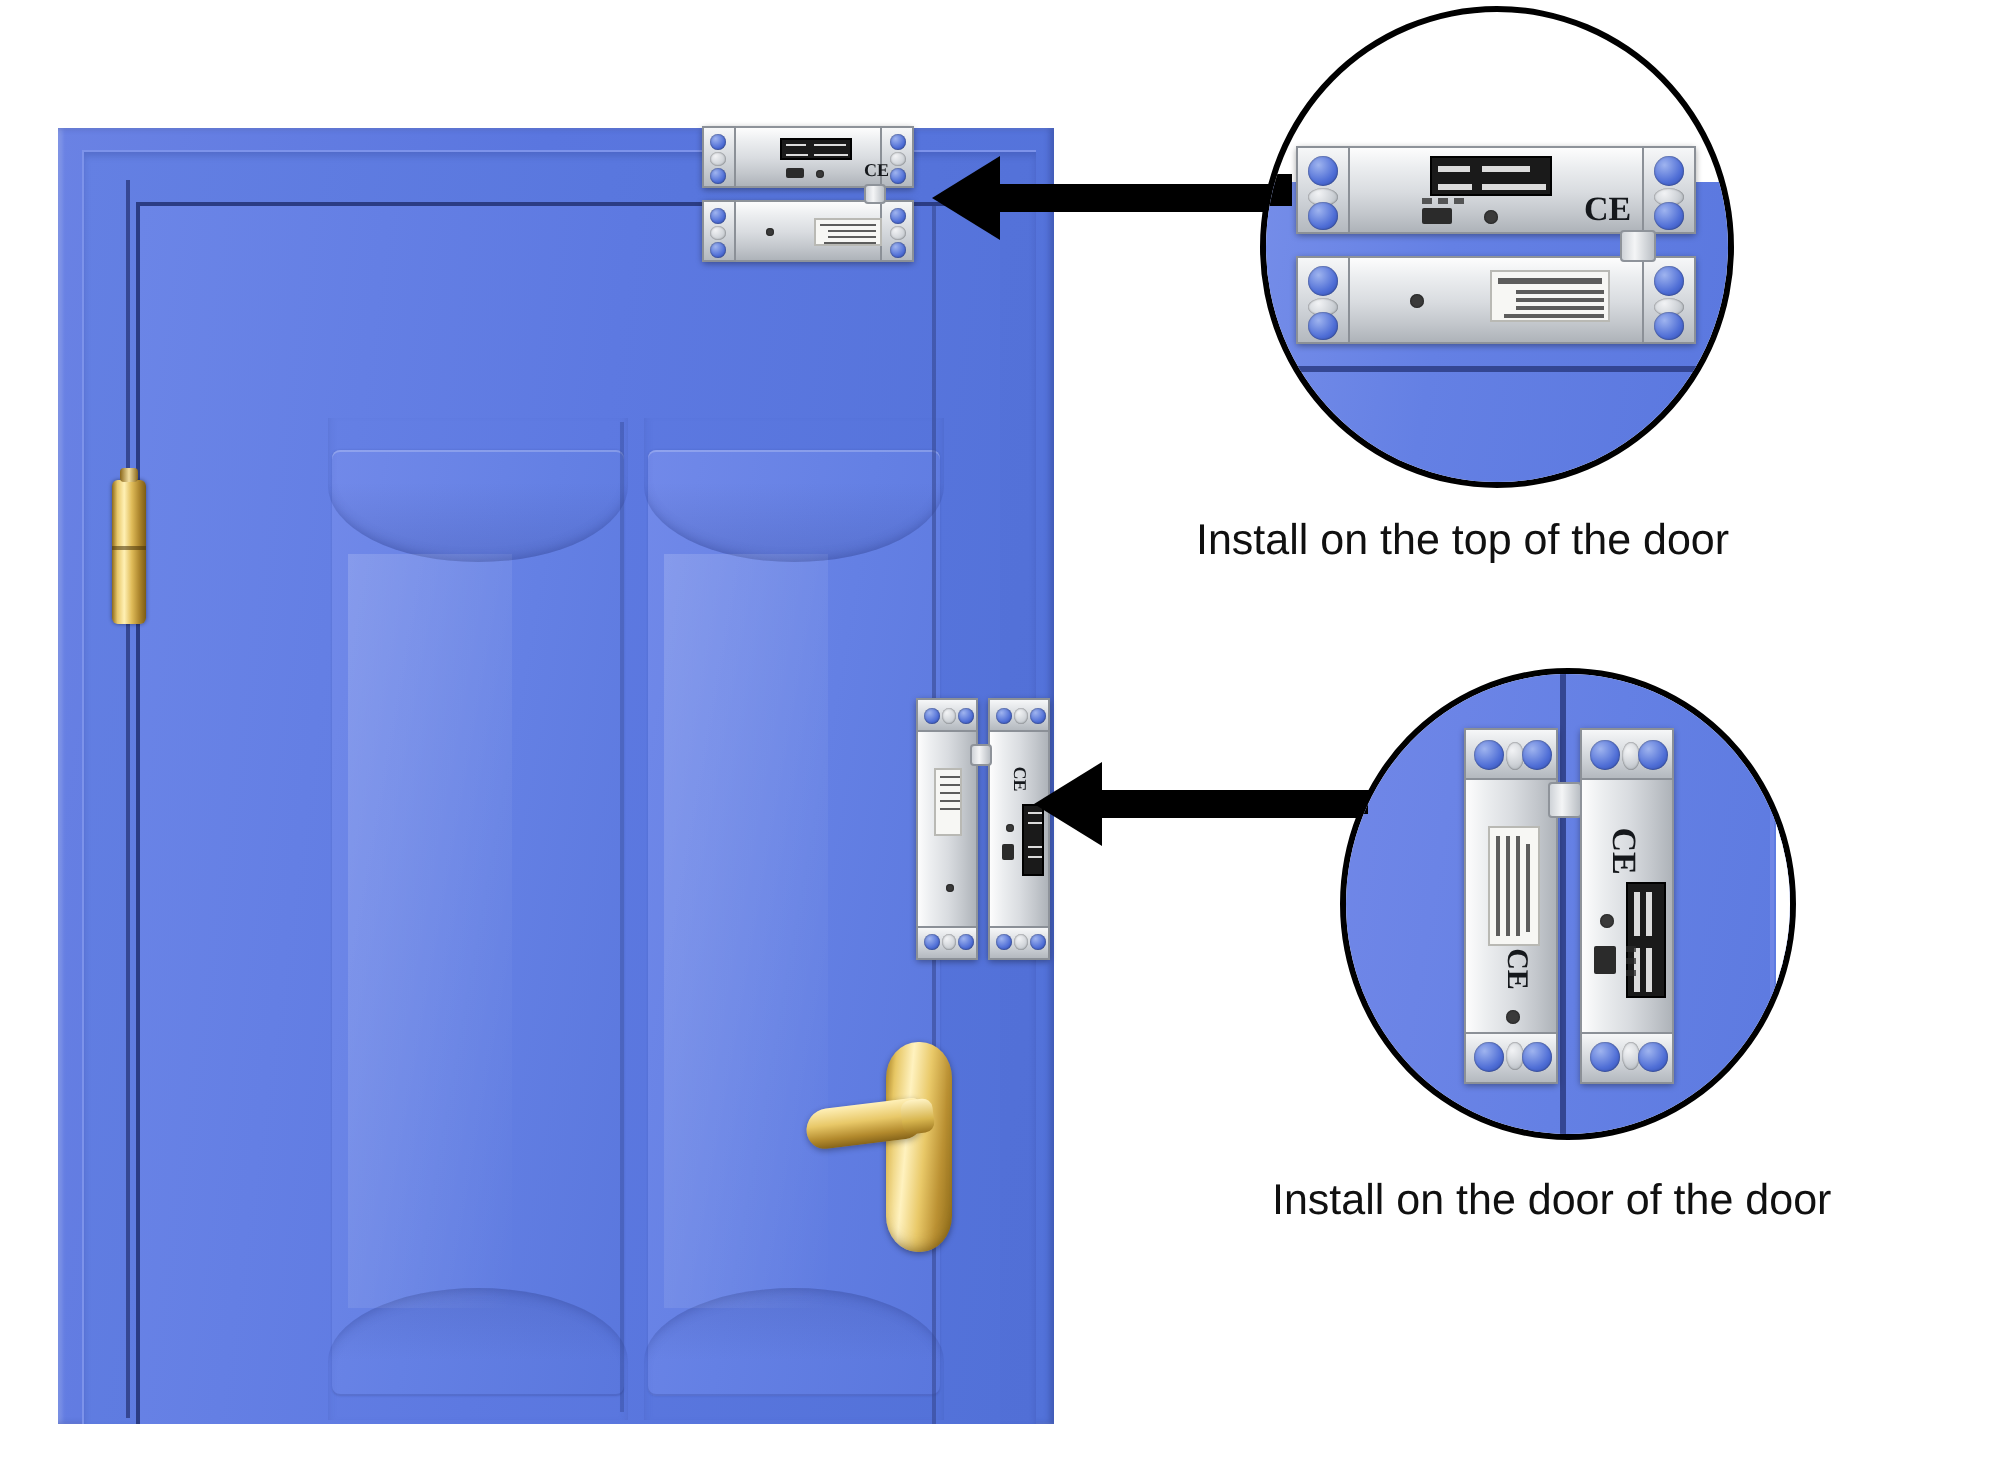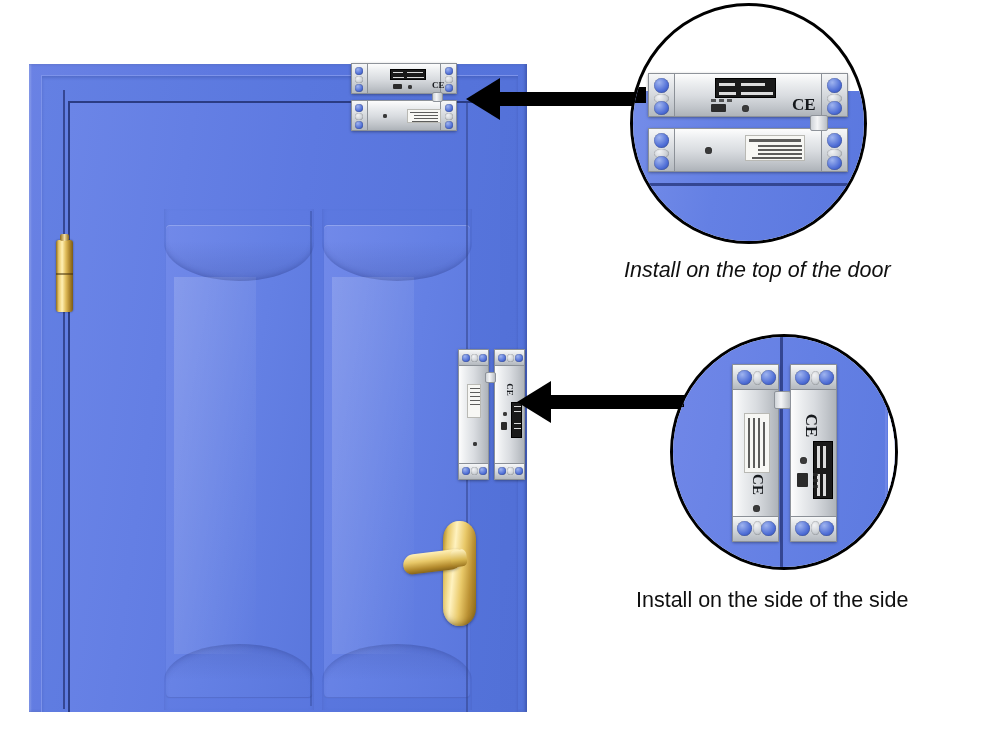--- a/index.html
+++ b/index.html
@@ -398,21 +398,21 @@
           <div class="microline dk" style="left:6px; top:21px; width:50px; height:2px;"></div>
         </div>
       </div>
 
       <div class="bolt" style="left:180px; top:112px; width:18px; height:16px;"></div>
 
       <div style="position:absolute; left:-6px; top:84px; width:22px; height:16px; background:#000;"></div>
     </div>
   </div>
 
-  <p class="caption" style="left:624px; top:258px;font-style:italic;">Install on the top of the door</p>
+  <p class="caption" style="left:598px; top:258px;">Install on the top of the door</p>
 
   <div class="callout" style="left:670px; top:334px; width:228px; height:236px;">
     <div class="inner">
 
       <div class="zoom-door-side">
         <div class="seam"></div>
         <div class="edge-line"></div>
         <div class="white-right"></div>
       </div>
 
@@ -461,15 +461,15 @@
         <div class="microline dk" style="left:22px; top:114px; width:5px; height:3px;"></div>
         <div class="microline dk" style="left:22px; top:120px; width:5px; height:3px;"></div>
       </div>
 
       <div class="bolt" style="left:104px; top:57px; width:17px; height:18px;"></div>
 
       <div style="position:absolute; left:-6px; top:57px; width:20px; height:16px; background:#000;"></div>
     </div>
   </div>
 
-  <p class="caption" style="left:636px; top:588px;">Install on the side of the side</p>
+  <p class="caption" style="left:636px; top:588px;">Install on the door of the door</p>
 
 </div>
 
 </body></html>

